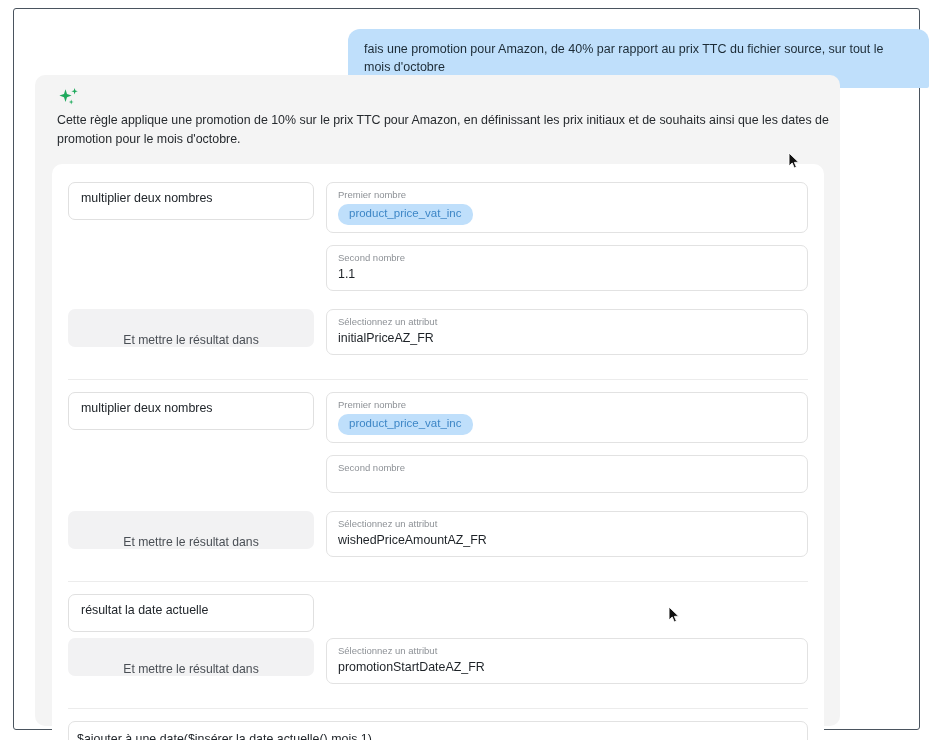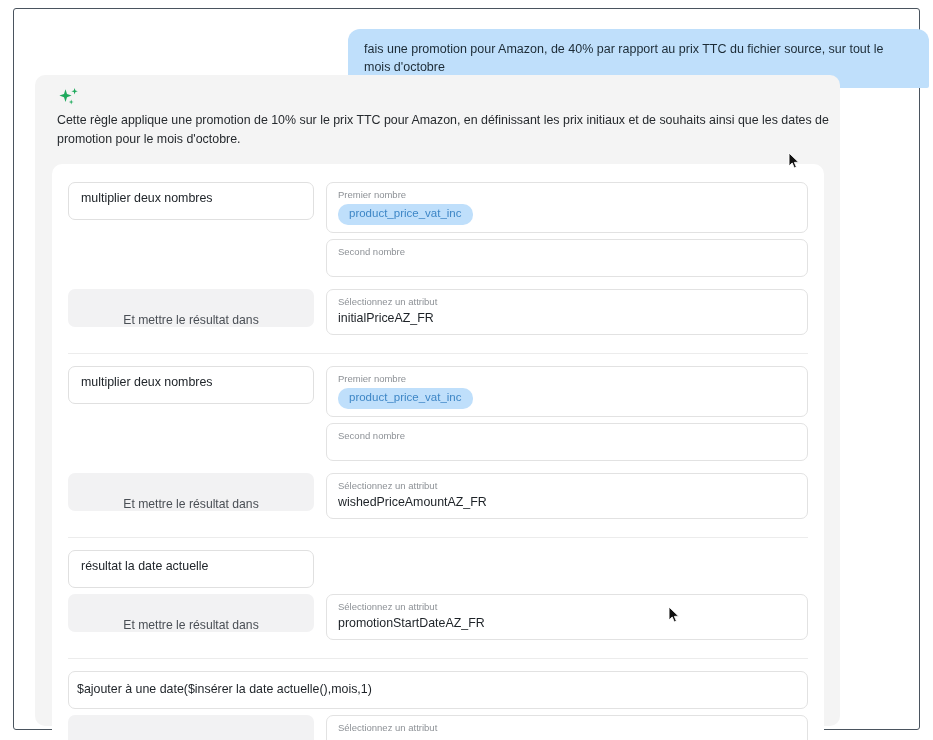--- a/index.html
+++ b/index.html
@@ -124,21 +124,21 @@
   }
 
   
   .field {
     box-sizing: border-box;
     width: 100%;
     border: 1px solid #e2e2e2;
     border-radius: 7px;
     background: #ffffff;
     padding: 6px 25px 7px 11px;
-    margin-bottom: 6px;
+    margin-bottom: 12px;
     min-height: 38px;
   }
   .field-label {
     font-size: 9.5px;
     color: #8d9196;
     line-height: 1.3;
     margin-bottom: 2px;
     display: block;
   }
   .field-value {
@@ -200,20 +200,21 @@
                 <span>multiplier deux nombres</span>
               </div>
             </div>
             <div class="right-col">
               <div class="field">
                 <span class="field-label">Premier nombre</span>
                 <span class="chip">product_price_vat_inc</span>
               </div>
               <div class="field">
                 <span class="field-label">Second nombre</span>
+                <span class="field-value">1.1</span>
               </div>
             </div>
           </div>
           <div class="rule-row">
             <div class="left-col">
               <div class="assign-label">
                 <span>Et mettre le résultat dans</span>
               </div>
             </div>
             <div class="right-col">

